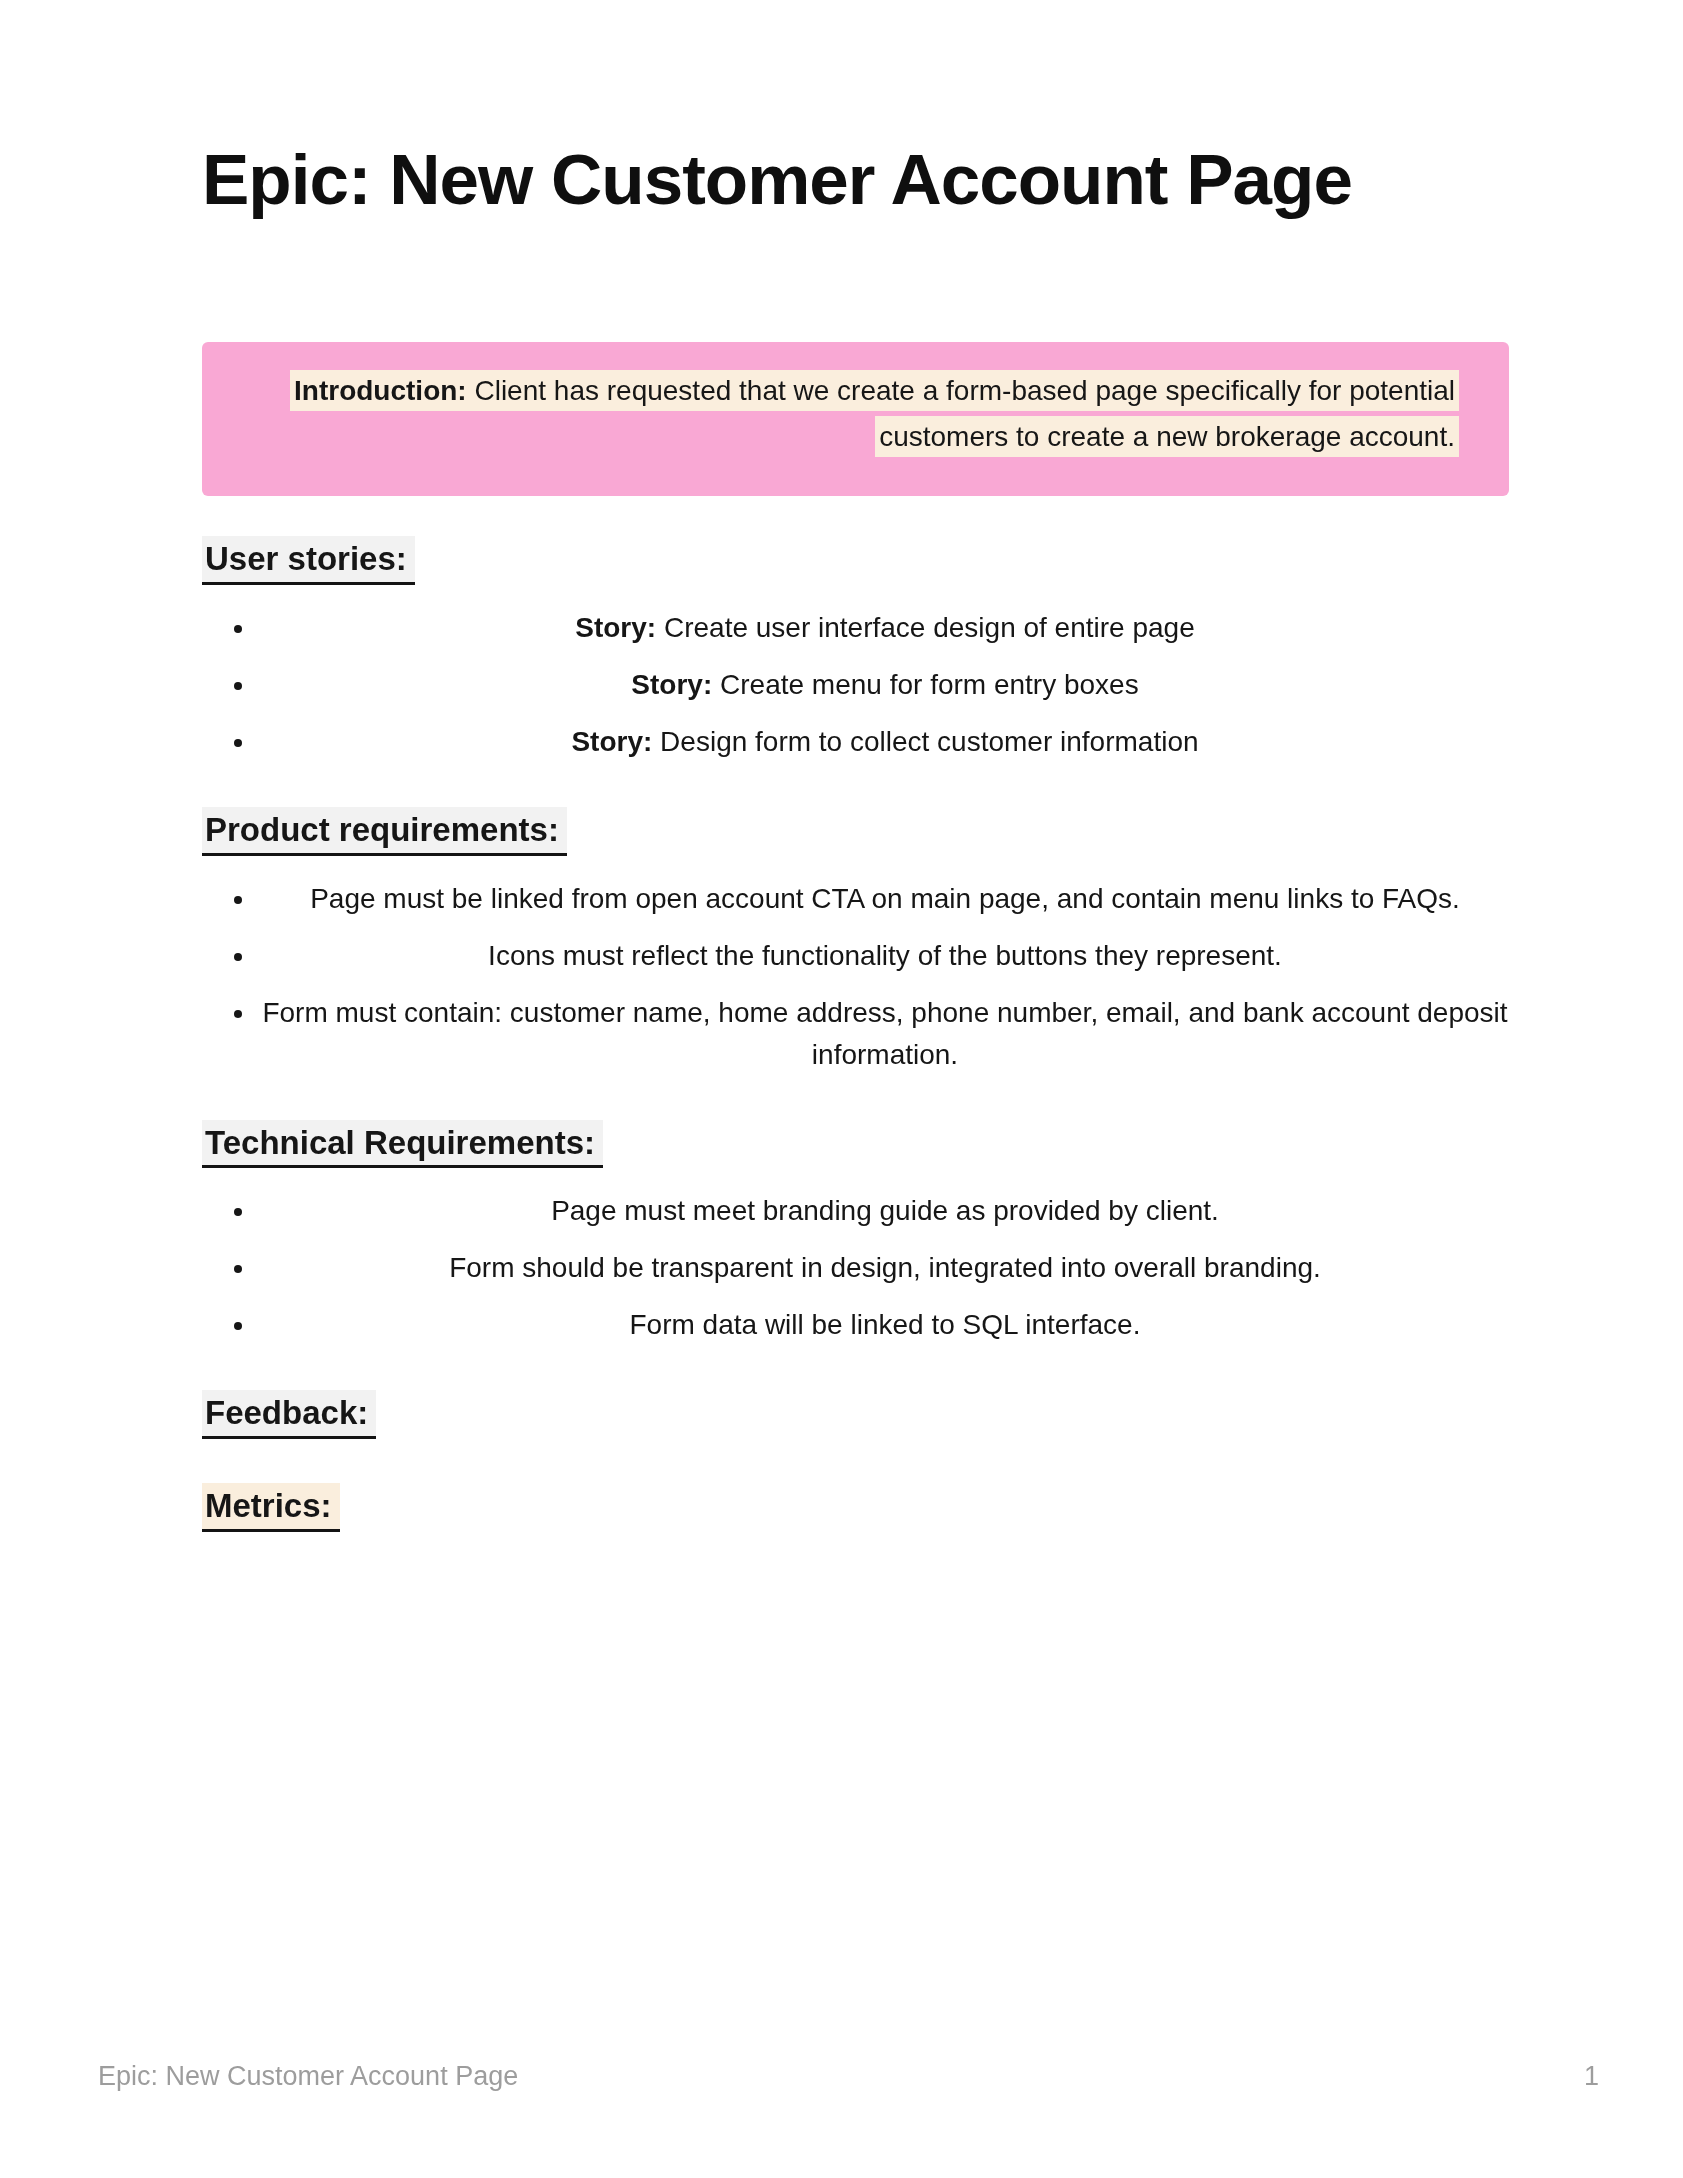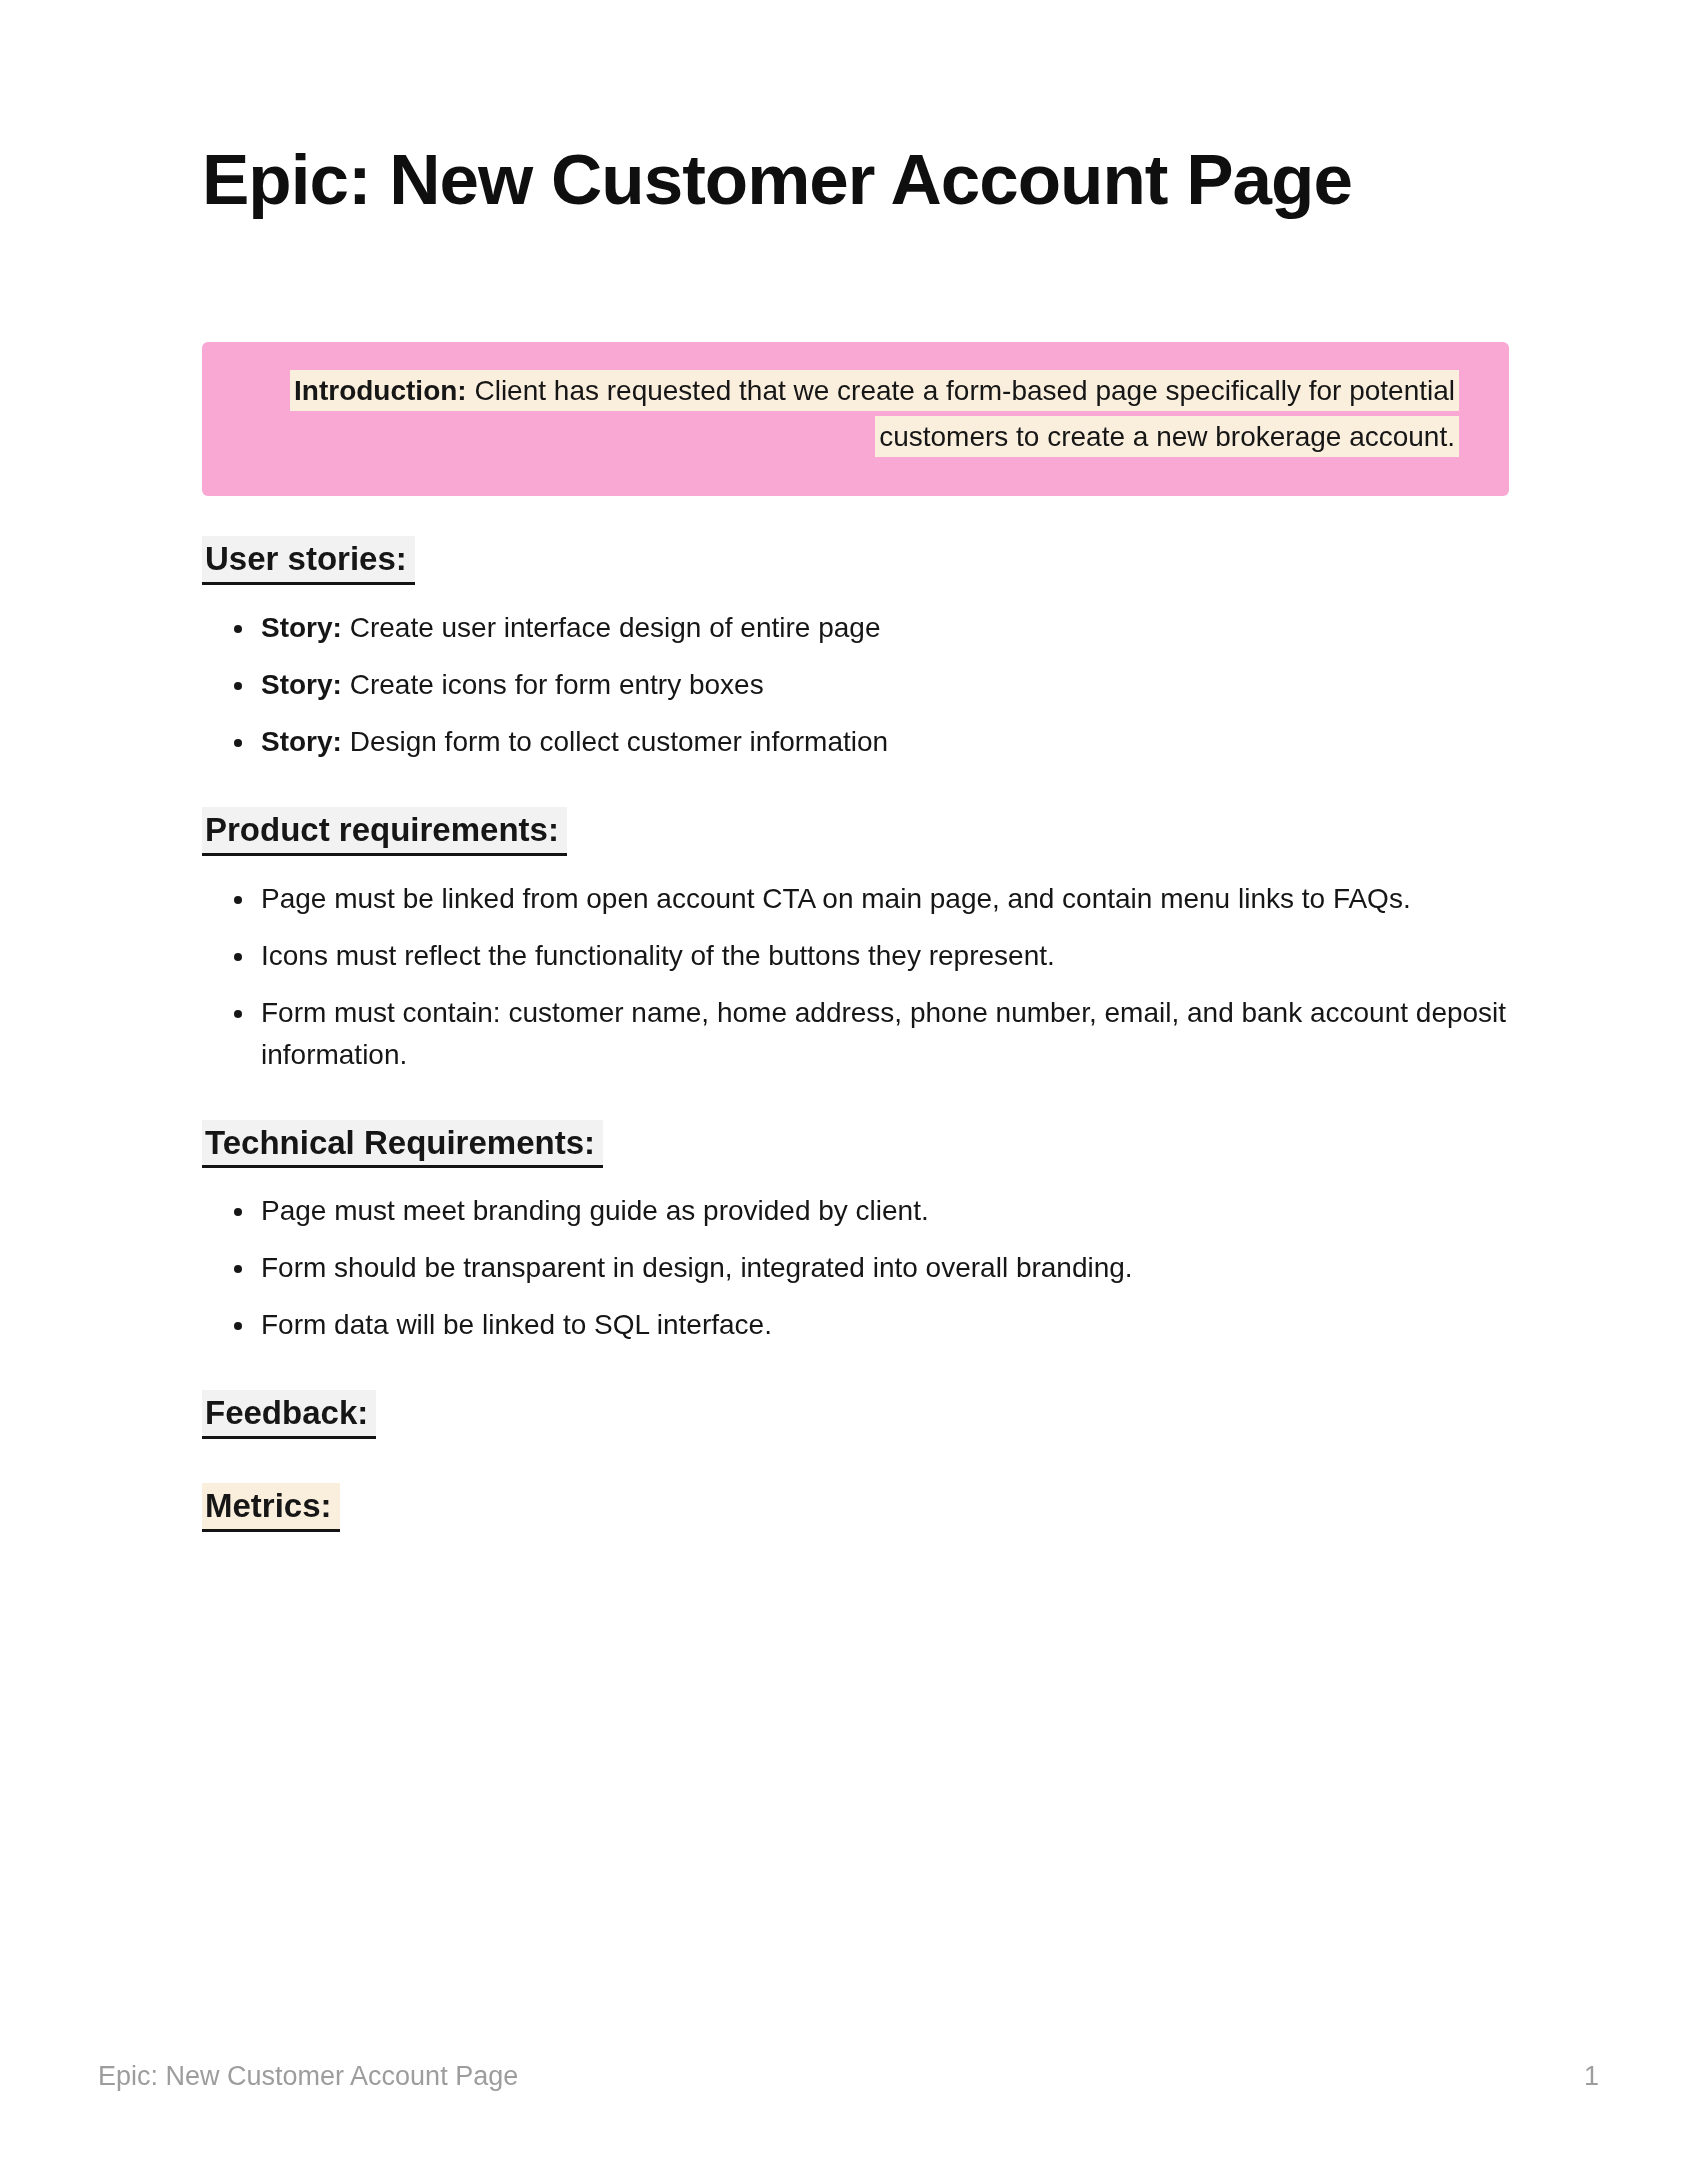--- a/index.html
+++ b/index.html
@@ -56,20 +56,21 @@
     display:inline-block;
     background:#f2f2f2;
     padding:4px 8px 4px 3px;
     border-bottom:3px solid #141414;
   }
   .section-heading.peach .hd { background:#faeedd; }
   ul.bullets {
     margin:22px 0 0 0;
     padding:0 0 0 55px;
     list-style:disc outside;
+    text-align:center;
   }
   ul.bullets li {
     font-size:28px;
     line-height:42px;
     padding-left:4px;
   }
   ul.bullets li + li { margin-top:15px; }
   .para {
     margin:18px 0 0 0;
     font-size:28px;
@@ -97,21 +98,21 @@
 
     <h1 class="doc-title">Epic: New Customer Account Page</h1>
 
     <div class="intro-box">
       <p class="intro-text"><span class="hl"><b>Introduction:</b><span> Client has requested that we create a form-based page specifically for potential customers to create a new brokerage account.</span></span></p>
     </div>
 
     <h2 class="section-heading first"><span class="hd">User stories:</span></h2>
     <ul class="bullets">
       <li><b>Story:</b><span> Create user interface design of entire page</span></li>
-      <li><b>Story:</b><span> Create icons for form entry boxes</span></li>
+      <li><b>Story:</b><span> Create menu for form entry boxes</span></li>
       <li><b>Story:</b><span> Design form to collect customer information</span></li>
     </ul>
 
     <h2 class="section-heading"><span class="hd">Product requirements:</span></h2>
     <ul class="bullets">
       <li>Page must be linked from open account CTA on main page, and contain menu links to FAQs.</li>
       <li>Icons must reflect the functionality of the buttons they represent.</li>
       <li>Form must contain: customer name, home address, phone number, email, and bank account deposit information.</li>
     </ul>
 

